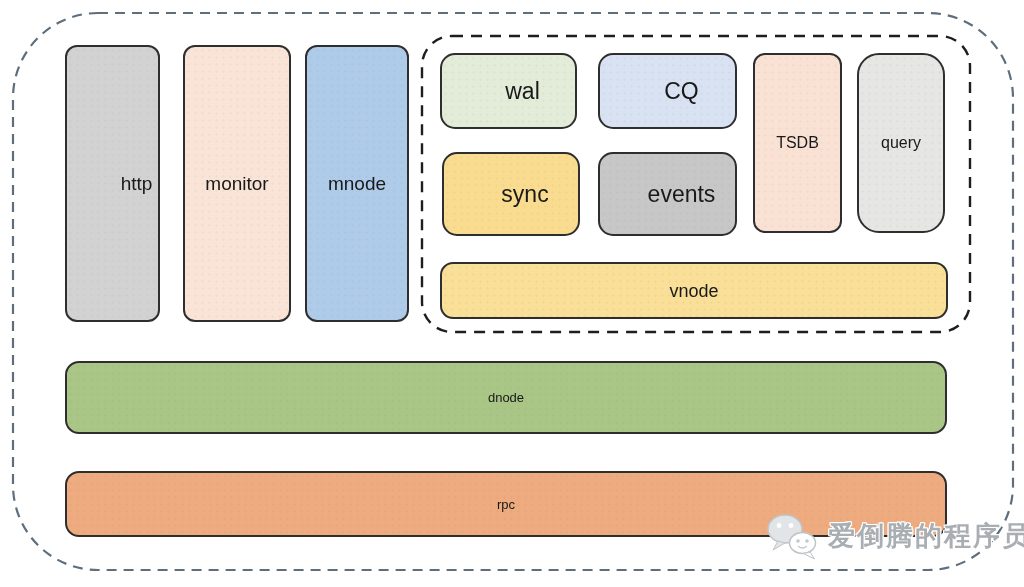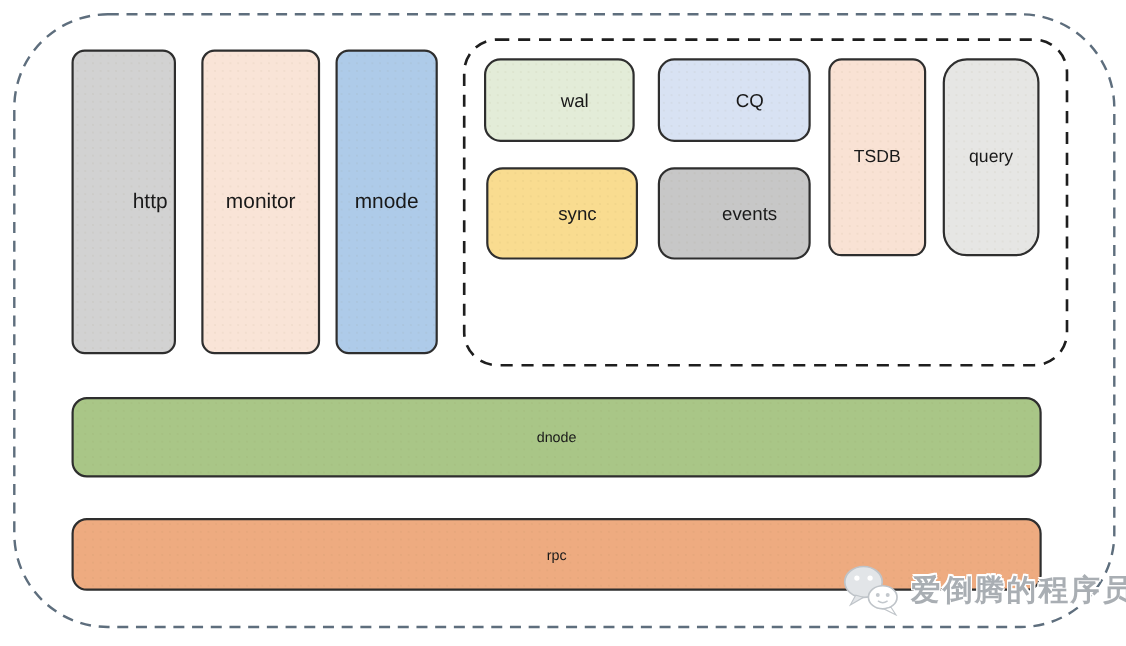--- a/index.html
+++ b/index.html
@@ -12,32 +12,32 @@
     position:absolute;display:flex;align-items:center;justify-content:center;
     border:2px solid #2e2e2e;border-radius:13px;box-sizing:border-box;z-index:2;
     background-image:radial-gradient(rgba(120,110,60,0.06) 1px, transparent 1.2px);
     background-size:7px 7px;
   }
   .lbl{color:#191919;line-height:1;}
 
   
   #n-http   {left:65px;  top:45px;  width:95px;  height:277px;border-radius:12px;}
   #n-monitor{left:183px; top:45px;  width:108px; height:277px;border-radius:12px;}
-  #n-mnode  {left:305px; top:45px;  width:93px;  height:277px;border-radius:12px;}
+  #n-mnode  {left:305px; top:45px;  width:104px;  height:277px;border-radius:12px;}
   #n-http .lbl,#n-monitor .lbl,#n-mnode .lbl{font-size:19px;}
 
   
   #n-wal   {left:440px;top:53px; width:137px;height:76px;border-radius:15px;}
   #n-cq    {left:598px;top:53px; width:139px;height:76px;border-radius:15px;}
   #n-sync  {left:442px;top:152px;width:138px;height:84px;border-radius:15px;}
   #n-events{left:598px;top:152px;width:139px;height:84px;border-radius:15px;}
   #n-tsdb  {left:753px;top:53px; width:89px; height:180px;border-radius:12px;}
   #n-query {left:857px;top:53px; width:88px; height:180px;border-radius:12px;}
   #n-vnode {left:440px;top:262px;width:508px;height:57px;border-radius:13px;}
-  #n-wal .lbl,#n-cq .lbl,#n-sync .lbl,#n-events .lbl{font-size:17px;margin-left:28px;}
+  #n-wal .lbl,#n-cq .lbl,#n-sync .lbl,#n-events .lbl{font-size:23px;margin-left:28px;}
   #n-tsdb .lbl,#n-query .lbl{font-size:16px;}
   #n-vnode .lbl{font-size:18px;}
 
   
   #n-dnode{left:65px;top:361px;width:882px;height:73px;border-radius:14px;}
   #n-rpc  {left:65px;top:471px;width:882px;height:66px;border-radius:14px;}
   #n-dnode .lbl,#n-rpc .lbl{font-size:13px;}
 
   
   .watermark{
@@ -82,20 +82,23 @@
   </div>
   <div class="node" id="n-events" style="background-color: rgb(199, 199, 199);">
     <span class="lbl">events</span>
   </div>
   <div class="node" id="n-tsdb" style="background-color: rgb(249, 226, 212);">
     <span class="lbl">TSDB</span>
   </div>
   <div class="node" id="n-query" style="background-color: rgb(230, 230, 228); border-radius: 22px;">
     <span class="lbl">query</span>
   </div>
+  <div class="node" id="n-vnode" style="background-color: rgb(249, 223, 151);">
+    <span class="lbl">vnode</span>
+  </div>
 
   <div class="node" id="n-dnode" style="background-color: rgb(169, 198, 135);">
     <span class="lbl">dnode</span>
   </div>
   <div class="node" id="n-rpc" style="background-color: rgb(238, 171, 128);">
     <span class="lbl">rpc</span>
   </div>
 
   <div class="watermark">
     <svg width="54" height="48" viewBox="0 0 54 48">

